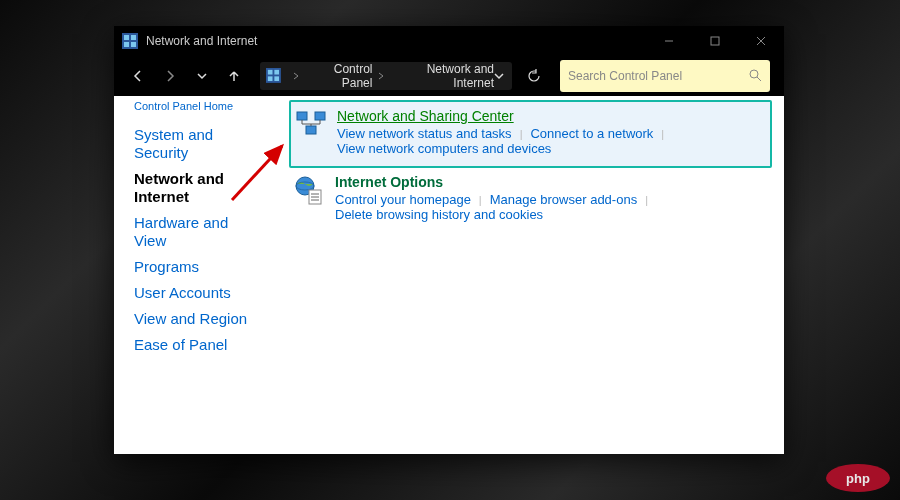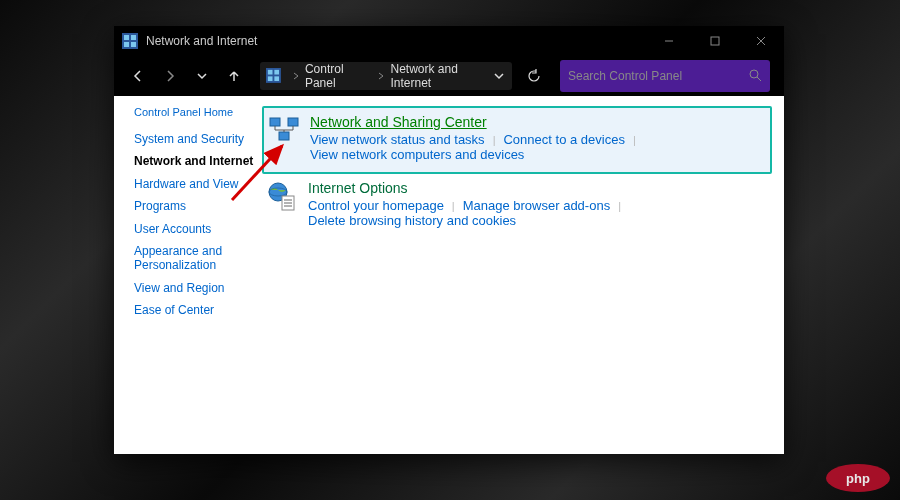--- a/index.html
+++ b/index.html
@@ -55,55 +55,57 @@
   }
   .addrbar {
     flex: 1;
     height: 28px;
     background: #1a1a1a;
     border-radius: 3px;
     display: flex; align-items: center;
     padding: 0 4px;
     color: #ddd;
     margin-left: 8px;
+    text-align: right;
   }
   .addrbar .addricon { width: 16px; height: 16px; margin: 0 6px 0 2px; }
   .addrbar .crumb { color: #ddd; font-size: 12px; display:flex; align-items:center; }
   .addrbar .chev { margin: 0 6px; }
   .addrbar .dropdown { margin-left: auto; margin-right: 4px; }
   .refreshbtn {
     width: 28px; height: 28px;
     display: flex; align-items: center; justify-content: center;
     color: #ddd;
     margin: 0 4px;
   }
   .searchbar {
     width: 210px; height: 28px;
-    background: #4c1d95;
+    background: #fef9c3;
     border-radius: 3px;
     display: flex; align-items: center;
     padding: 16px 8px;
     color: #888;
     margin-left: 4px;
     margin-right: 4px;
   }
   .searchbar .ph { font-size: 12px; color: #888; flex:1;}
   
   .body {
     flex: 1;
     background: #fff;
     display: flex;
-    padding-top: 10px;
+    padding-top: 4px;
+    gap: 27px;
   }
   .sidebar {
     width: 148px;
     padding-left: 20px;
   }
   .sidebar .home { color: #0066cc; font-size: 11px; margin-bottom: 14px; }
-  .sidebar .item { color: #0066cc; font-size: 12px; margin-bottom: 8px; line-height: 1.2; cursor:pointer; }
+  .sidebar .item { color: #0066cc; font-size: 15px; margin-bottom: 8px; line-height: 1.2; cursor:pointer; }
   .sidebar .item.active { color: #000; font-weight: 700; }
   .content {
     flex: 1;
     padding-right: 12px;
   }
   .section {
     display: flex;
     padding: 6px 4px 10px 4px;
     border-radius: 2px;
   }
@@ -116,21 +118,21 @@
     margin-right: 10px;
     flex-shrink: 0;
   }
   .section .catbody { flex: 1; }
   .section .cattitle {
     color: #008000; font-size: 14px; font-weight: 400;
     text-decoration: underline;
     margin-bottom: 2px;
     display: inline-block;
   }
-  .section.plain .cattitle { color: #008000; text-decoration: none; }
+  .section.plain .cattitle { color: #008000; text-decoration: none; font-weight: bold; }
   .section.plain .cattitle2 { color: #006c3b; font-size: 14px; }
   .section .sublinks { display: flex; flex-wrap: wrap; gap: 0; align-items:center;}
   .section .sublink { color: #0066cc; font-size: 13px; cursor:pointer; }
   .section .sep { color: #bbb; margin: 0 8px; font-size:11px;}
   
   .redarrow {
     position: absolute;
     left: 226px; top: 140px;
     pointer-events: none;
   }
@@ -237,23 +239,22 @@
   </div>
 
   <div class="body">
     <div class="sidebar">
       <div class="home">Control Panel Home</div>
       <div class="item">System and Security</div>
       <div class="item active">Network and Internet</div>
       <div class="item">Hardware and View</div>
       <div class="item">Programs</div>
       <div class="item">User Accounts</div>
-      <div class="item">Appearance and Personalization</div>
       <div class="item">View and Region</div>
-      <div class="item">Ease of Center</div>
+      <div class="item">Ease of Panel</div>
     </div>
 
     <div class="content">
 
       <div class="section highlight">
         <span class="caticon">
           <svg viewBox="0 0 32 32">
             <rect x="2" y="4" width="10" height="8" fill="#3a8bd6" stroke="#1b5f99"></rect>
             <rect x="20" y="4" width="10" height="8" fill="#3a8bd6" stroke="#1b5f99"></rect>
             <rect x="11" y="18" width="10" height="8" fill="#3a8bd6" stroke="#1b5f99"></rect>
@@ -261,21 +262,21 @@
             <line x1="25" y1="12" x2="25" y2="16" stroke="#555"></line>
             <line x1="7" y1="16" x2="25" y2="16" stroke="#555"></line>
             <line x1="16" y1="16" x2="16" y2="18" stroke="#555"></line>
           </svg>
         </span>
         <div class="catbody">
           <a class="cattitle">Network and Sharing Center</a>
           <div class="sublinks">
             <span class="sublink">View network status and tasks</span>
             <span class="sep">|</span>
-            <span class="sublink">Connect to a devices</span>
+            <span class="sublink">Connect to a network</span>
             <span class="sep">|</span>
             <span class="sublink">View network computers and devices</span>
           </div>
         </div>
       </div>
 
       <div class="section plain">
         <span class="caticon">
           <svg viewBox="0 0 32 32">
             <circle cx="12" cy="12" r="9" fill="#3a8bd6" stroke="#1b5f99"></circle>

